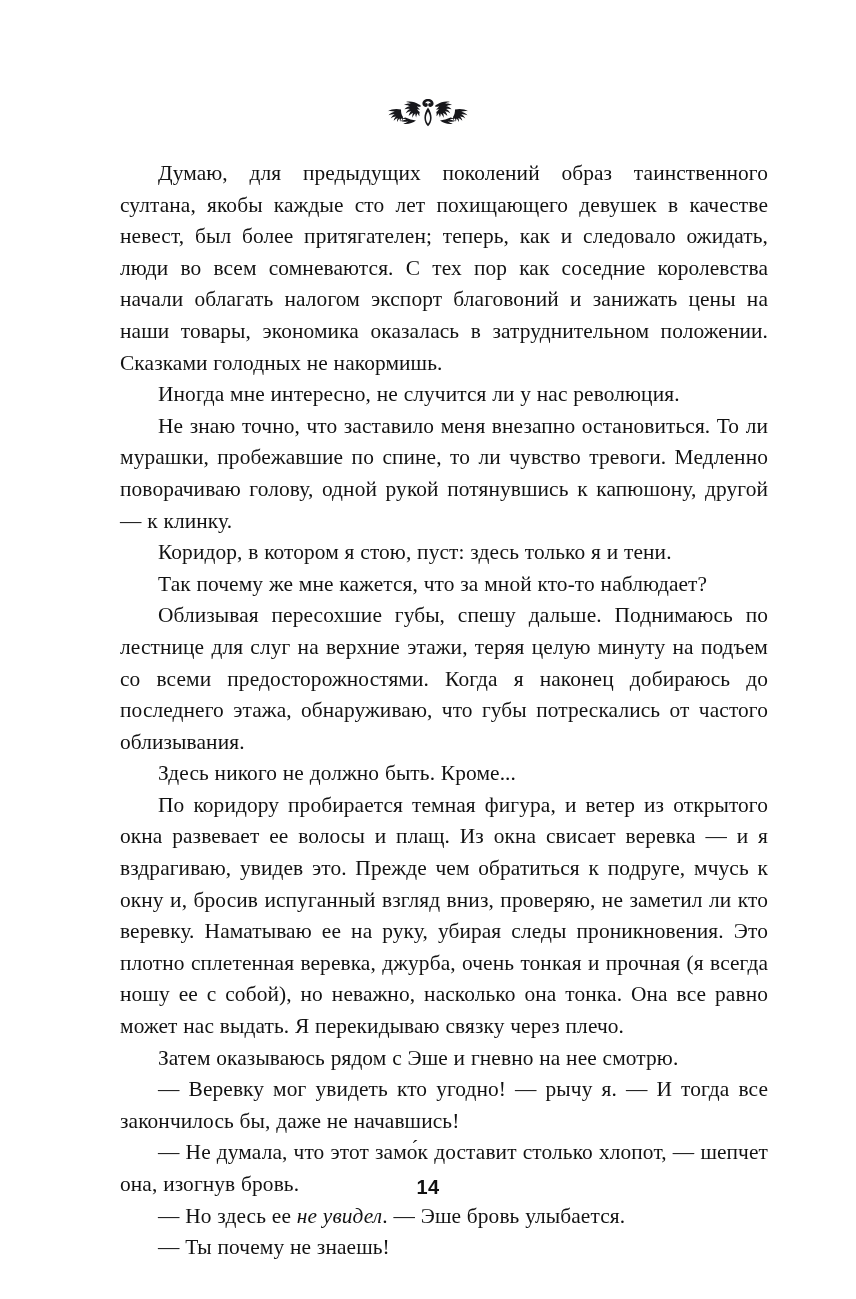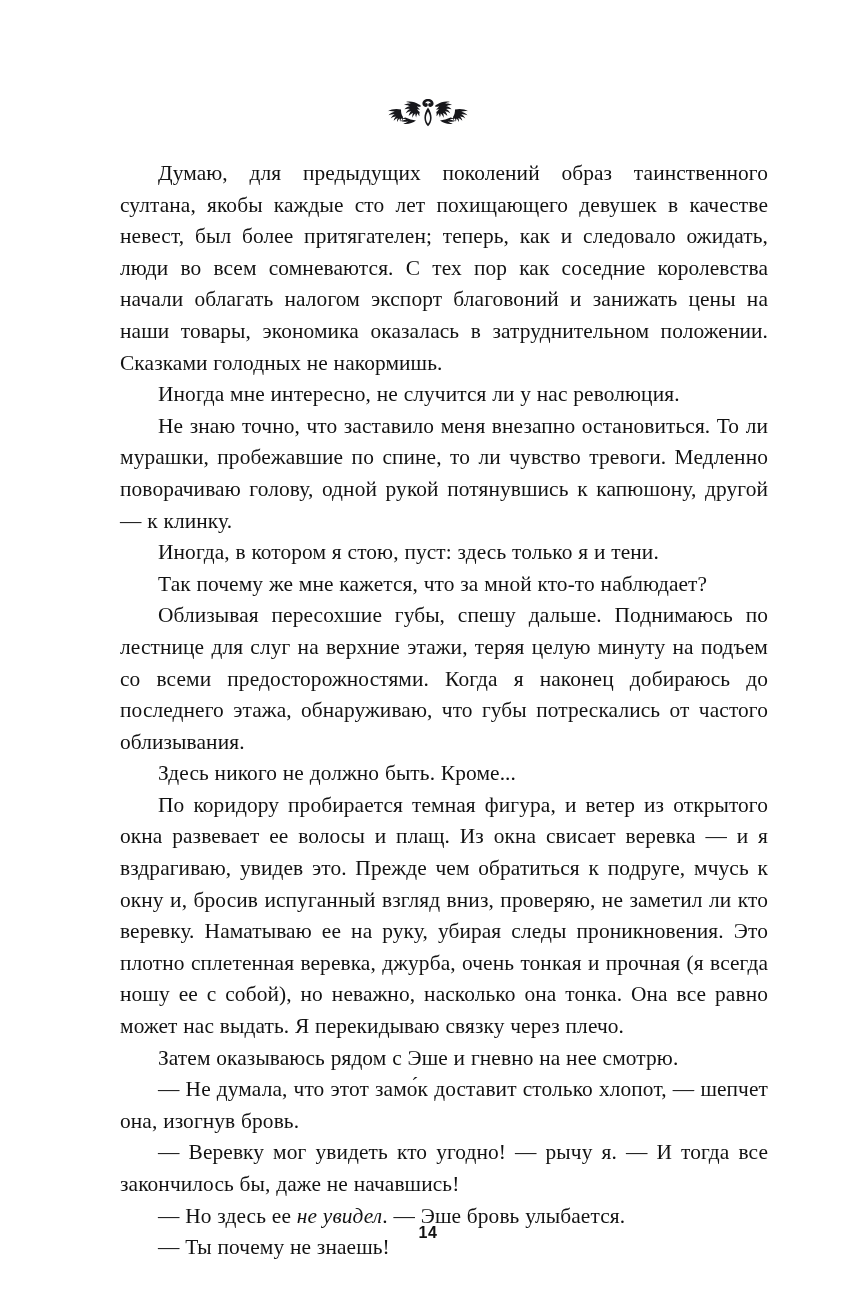--- a/index.html
+++ b/index.html
@@ -60,26 +60,26 @@
   }
   p.para.dialogue {
     text-indent: 38px;
   }
   em.ital {
     font-style: italic;
   }
   .page-number {
     position: absolute;
     left: 0;
-    top: 1208px;
+    top: 1160px;
     width: 856px;
     text-align: center;
     font-family: "Liberation Sans", sans-serif;
     font-weight: bold;
-    font-size: 16px;
+    font-size: 20px;
     color: #111111;
     letter-spacing: 0.5px;
   }
 </style>
 </head>
 <body>
 
 <div class="page">
 
   <div class="ornament-wrap">
@@ -94,27 +94,27 @@
         <path d="M63 30.5c-3.6 2.8-8.3 4-12.8 3.2 2-0.5 3.7-1.3 5.1-2.5-2.7 0.8-5.6 0.7-8-0.5 2.3 0 4.4-0.6 6-1.7C51 29.3 48.8 29 47 28c2 0.3 3.8 0.1 5.4-0.6C55.9 28.8 59.4 30 63 30.5z"></path>
         <path d="M87 30.5c3.6 2.8 8.3 4 12.8 3.2-2-0.5-3.7-1.3-5.1-2.5 2.7 0.8 5.6 0.7 8-0.5-2.3 0-4.4-0.6-6-1.7 2.3 0.3 4.5 0 6.3-1-2 0.3-3.8 0.1-5.4-0.6C94.1 28.8 90.6 30 87 30.5z"></path>
       </g>
     </svg>
   </div>
 
   <div class="text-block">
     <p class="para">Думаю, для предыдущих поколений образ таинственного султана, якобы каждые сто лет похищающего девушек в качестве невест, был более притягателен; теперь, как и следовало ожидать, люди во всем сомневаются. С тех пор как соседние королевства начали облагать налогом экспорт благовоний и занижать цены на наши товары, экономика оказалась в затруднительном положении. Сказками голодных не накормишь.</p>
     <p class="para">Иногда мне интересно, не случится ли у нас революция.</p>
     <p class="para">Не знаю точно, что заставило меня внезапно остановиться. То ли мурашки, пробежавшие по спине, то ли чувство тревоги. Медленно поворачиваю голову, одной рукой потянувшись к капюшону, другой — к клинку.</p>
-    <p class="para">Иногда, в котором я стою, пуст: здесь только я и тени.</p>
+    <p class="para">Коридор, в котором я стою, пуст: здесь только я и тени.</p>
     <p class="para">Так почему же мне кажется, что за мной кто-то наблюдает?</p>
     <p class="para">Облизывая пересохшие губы, спешу дальше. Поднимаюсь по лестнице для слуг на верхние этажи, теряя целую минуту на подъем со всеми предосторожностями. Когда я наконец добираюсь до последнего этажа, обнаруживаю, что губы потрескались от частого облизывания.</p>
     <p class="para">Здесь никого не должно быть. Кроме...</p>
     <p class="para">По коридору пробирается темная фигура, и ветер из открытого окна развевает ее волосы и плащ. Из окна свисает веревка — и я вздрагиваю, увидев это. Прежде чем обратиться к подруге, мчусь к окну и, бросив испуганный взгляд вниз, проверяю, не заметил ли кто веревку. Наматываю ее на руку, убирая следы проникновения. Это плотно сплетенная веревка, джурба, очень тонкая и прочная (я всегда ношу ее с собой), но неважно, насколько она тонка. Она все равно может нас выдать. Я перекидываю связку через плечо.</p>
     <p class="para">Затем оказываюсь рядом с Эше и гневно на нее смотрю.</p>
+    <p class="para dialogue">— Веревку мог увидеть кто угодно! — рычу я. — И тогда все закончилось бы, даже не начавшись!</p>
     <p class="para dialogue">— Не думала, что этот замо́к доставит столько хлопот, — шепчет она, изогнув бровь.</p>
-    <p class="para dialogue">— Веревку мог увидеть кто угодно! — рычу я. — И тогда все закончилось бы, даже не начавшись!</p>
     <p class="para dialogue"><span>— Но здесь ее </span><em class="ital">не увидел</em><span>. — Эше бровь улыбается.</span></p>
     <p class="para dialogue">— Ты почему не знаешь!</p>
   </div>
 
   <div class="page-number">14</div>
 
 </div>
 
 </body></html>

